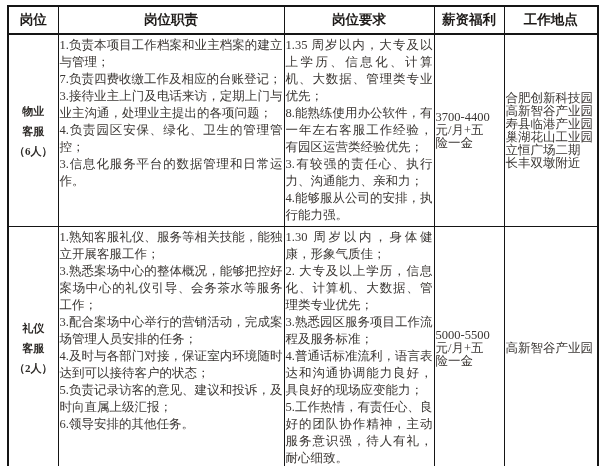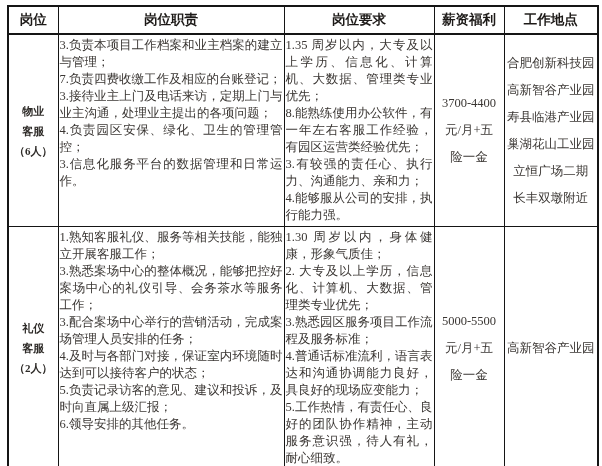--- a/index.html
+++ b/index.html
@@ -46,24 +46,24 @@
     color:#2e2b28;
   }
   .cell-text{
     vertical-align:top;
     font-size:12.5px;
     line-height:17px;
     text-align:justify;
   }
   .cell-text .item{text-align:justify;}
   .cell-center{
-    text-align:center;
+    text-align:left;
     vertical-align:middle;
     font-size:12.5px;
-    line-height:27px;
+    line-height:13px;
     margin-top:37px;
   }
   .row-1{height:188px;}
   .row-2{height:240px;}
 </style>
 </head>
 <body>
 
 <table class="doc-table">
   <colgroup>
@@ -83,21 +83,21 @@
     </tr>
   </thead>
   <tbody>
     <tr class="row-1">
       <td class="cell-pos">
         <div>物业</div>
         <div>客服</div>
         <div>（6人）</div>
       </td>
       <td class="cell-text">
-        <div class="item">3.负责本项目工作档案和业主档案的建立与管理；</div>
+        <div class="item">1.负责本项目工作档案和业主档案的建立与管理；</div>
         <div class="item">7.负责四费收缴工作及相应的台账登记；</div>
         <div class="item">3.接待业主上门及电话来访，定期上门与业主沟通，处理业主提出的各项问题；</div>
         <div class="item">4.负责园区安保、绿化、卫生的管理管控；</div>
         <div class="item">3.信息化服务平台的数据管理和日常运作。</div>
       </td>
       <td class="cell-text">
         <div class="item">1.35 周岁以内，大专及以上学历、信息化、计算机、大数据、管理类专业优先；</div>
         <div class="item">8.能熟练使用办公软件，有一年左右客服工作经验，有园区运营类经验优先；</div>
         <div class="item">3.有较强的责任心、执行力、沟通能力、亲和力；</div>
         <div class="item">4.能够服从公司的安排，执行能力强。</div>

